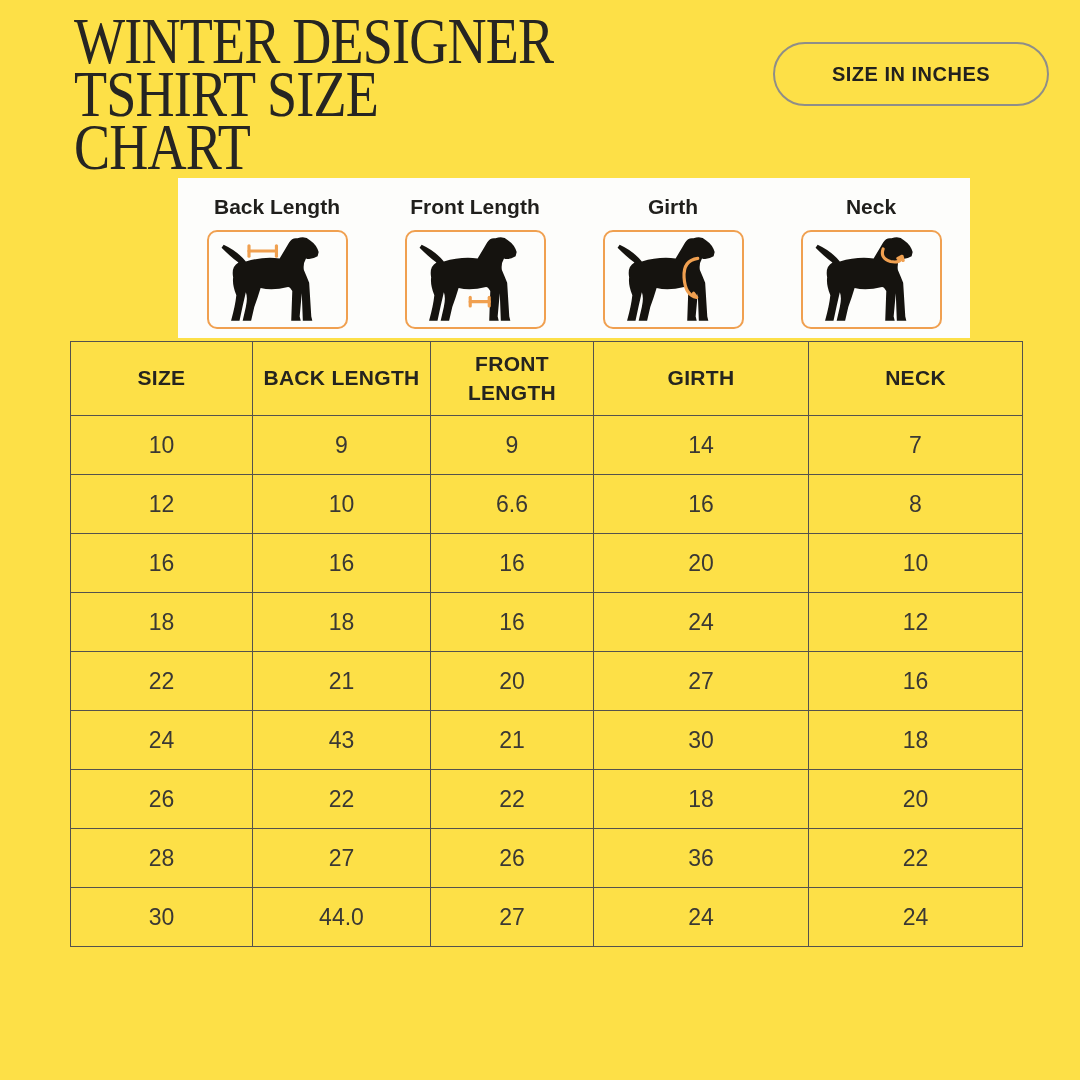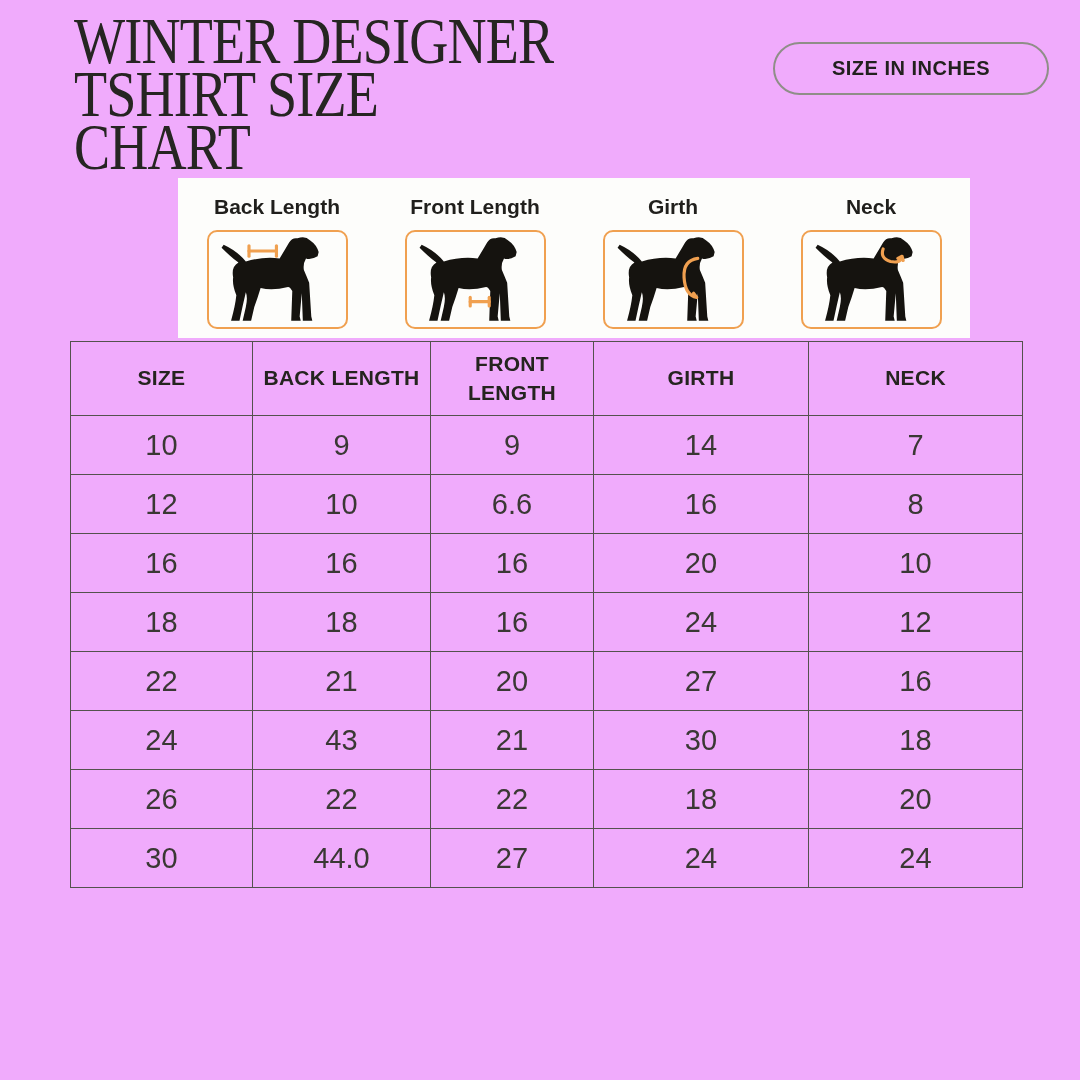--- a/index.html
+++ b/index.html
@@ -1,39 +1,39 @@
 <!DOCTYPE html>
 <html><head>
 <meta charset="utf-8">
 <style>
   html,body{margin:0;padding:0;}
   .page{
     position:relative;
     width:1080px;height:1080px;
-    background:#f0abfc;
+    background:#fde047;
     overflow:hidden;
     font-family:"Liberation Sans", sans-serif;
   }
   
   .title{
     position:absolute;left:74px;top:14px;
     font-family:"Liberation Serif", serif;
     font-weight:500;
     font-size:66px;line-height:53px;
     letter-spacing:-1px;
     color:#262522;
     transform:scaleX(0.82);
     transform-origin:left top;
     white-space:nowrap;
   }
   .title span{display:block;}
   
   .badge{
     position:absolute;left:773px;top:42px;
-    width:276px;height:53px;
+    width:276px;height:64px;
     border:2px solid #8f8e88;
     border-radius:34px;
     box-sizing:border-box;
     display:flex;align-items:center;justify-content:center;
     font-size:20px;font-weight:700;
     letter-spacing:0.5px;
     color:#22211e;
   }
   
   .banner{
@@ -74,21 +74,21 @@
   }
   .size-table th{
     height:73px;
     font-size:21px;font-weight:700;
     letter-spacing:0.3px;
     line-height:1.35;
     color:#25241f;
   }
   .size-table td{
     height:58px;
-    font-size:29px;font-weight:400;
+    font-size:23px;font-weight:400;
     color:#3a3834;
   }
 </style>
 </head>
 <body>
 
 <div class="page">
 
   <div class="title">
     <span>WINTER DESIGNER</span>
@@ -244,20 +244,27 @@
           <td>18</td>
         </tr>
         <tr>
           <td>26</td>
           <td>22</td>
           <td>22</td>
           <td>18</td>
           <td>20</td>
         </tr>
         <tr>
+          <td>28</td>
+          <td>27</td>
+          <td>26</td>
+          <td>36</td>
+          <td>22</td>
+        </tr>
+        <tr>
           <td>30</td>
           <td>44.0</td>
           <td>27</td>
           <td>24</td>
           <td>24</td>
         </tr>
       </tbody>
   </table>
 
 </div>

